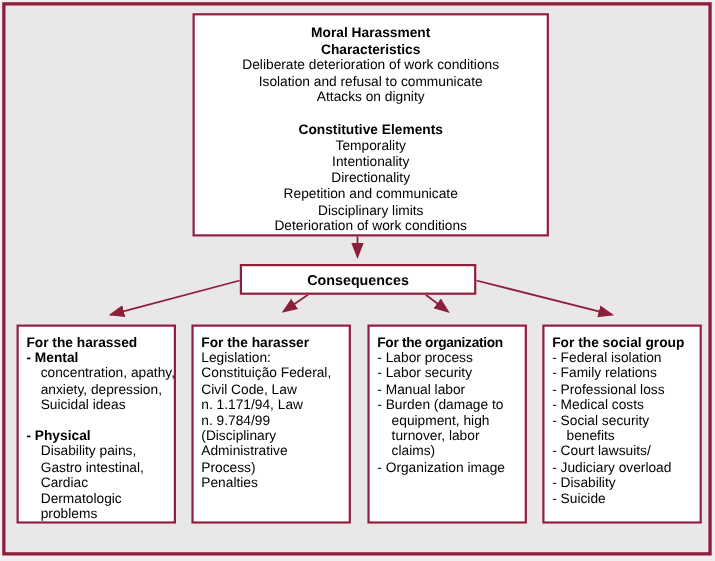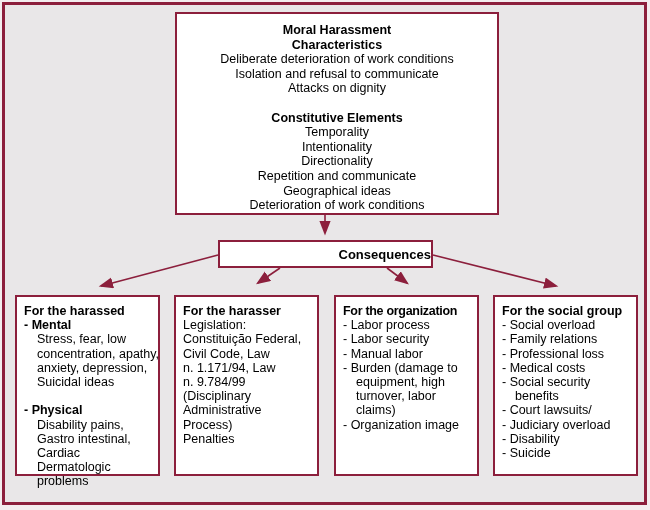--- a/index.html
+++ b/index.html
@@ -20,21 +20,21 @@
     box-sizing:border-box;border:3px solid var(--accent);background:var(--bg);
   }
   .box{
     position:absolute;box-sizing:border-box;background:var(--boxbg);
     border:2px solid var(--accent);
   }
   .top-box{left:163px;top:12px;width:324px;height:203px;padding-top:9px;margin-left:12px;}
   .top-box .ln{text-align:center;line-height:14.6px;}
   .consequences-box{
     left:218px;top:240px;width:215px;height:28px;
-    display:flex;align-items:center;justify-content:flex-end;
+    display:flex;align-items:center;justify-content:center;
     font-weight:bold;font-size:13px;
   }
   .bottom-box{top:295px;width:145px;height:181px;padding:7px 5px 0 7px;}
   .bb0{left:15px;} .bb1{left:174px;} .bb2{left:334px;} .bb3{left:493px;}
   .ln{font-size:12.5px;line-height:14.2px;white-space:nowrap;}
   .ln:empty::after{content:"\00a0";}
   .b{font-weight:bold;}
   .i{padding-left:13px;}
   .c{text-align:left;padding-left:0;}
   .tight{letter-spacing:-0.3px;}
@@ -53,21 +53,21 @@
       <div class="ln b">Characteristics</div>
       <div class="ln">Deliberate deterioration of work conditions</div>
       <div class="ln">Isolation and refusal to communicate</div>
       <div class="ln">Attacks on dignity</div>
       <div class="ln"></div>
       <div class="ln b">Constitutive Elements</div>
       <div class="ln">Temporality</div>
       <div class="ln">Intentionality</div>
       <div class="ln">Directionality</div>
       <div class="ln">Repetition and communicate</div>
-      <div class="ln">Geographical ideas</div>
+      <div class="ln">Disciplinary limits</div>
       <div class="ln">Deterioration of work conditions</div>
     </div>
 
   <svg class="arrows" viewBox="0 0 650 510" xmlns="http://www.w3.org/2000/svg">
     <defs>
       <marker id="ah" markerWidth="10" markerHeight="9" refX="7.5" refY="3.5" orient="auto">
         <path d="M0,0 L9,3.5 L0,7 z"></path>
       </marker>
     </defs>
     <line x1="325" y1="215" x2="325" y2="233" marker-end="url(#ah)"></line>
@@ -77,21 +77,20 @@
     <line x1="433" y1="255" x2="556" y2="286" marker-end="url(#ah)"></line>
   </svg>
 
   <div class="box consequences-box">
     <span>Consequences</span>
   </div>
 
   <div class="box bottom-box bb0">
       <div class="ln b">For the harassed</div>
       <div class="ln b">- Mental</div>
-      <div class="ln i">Stress, fear, low</div>
       <div class="ln i">concentration, apathy,</div>
       <div class="ln i">anxiety, depression,</div>
       <div class="ln i">Suicidal ideas</div>
       <div class="ln"></div>
       <div class="ln b">- Physical</div>
       <div class="ln i">Disability pains,</div>
       <div class="ln i">Gastro intestinal,</div>
       <div class="ln i">Cardiac</div>
       <div class="ln i">Dermatologic</div>
       <div class="ln i">problems</div>
@@ -114,21 +113,21 @@
       <div class="ln">- Labor security</div>
       <div class="ln">- Manual labor</div>
       <div class="ln">- Burden (damage to</div>
       <div class="ln i">equipment, high</div>
       <div class="ln i">turnover, labor</div>
       <div class="ln i">claims)</div>
       <div class="ln">- Organization image</div>
     </div>
   <div class="box bottom-box bb3">
       <div class="ln b">For the social group</div>
-      <div class="ln">- Social overload</div>
+      <div class="ln">- Federal isolation</div>
       <div class="ln">- Family relations</div>
       <div class="ln">- Professional loss</div>
       <div class="ln">- Medical costs</div>
       <div class="ln">- Social security</div>
       <div class="ln i">benefits</div>
       <div class="ln">- Court lawsuits/</div>
       <div class="ln">- Judiciary overload</div>
       <div class="ln">- Disability</div>
       <div class="ln">- Suicide</div>
     </div>

